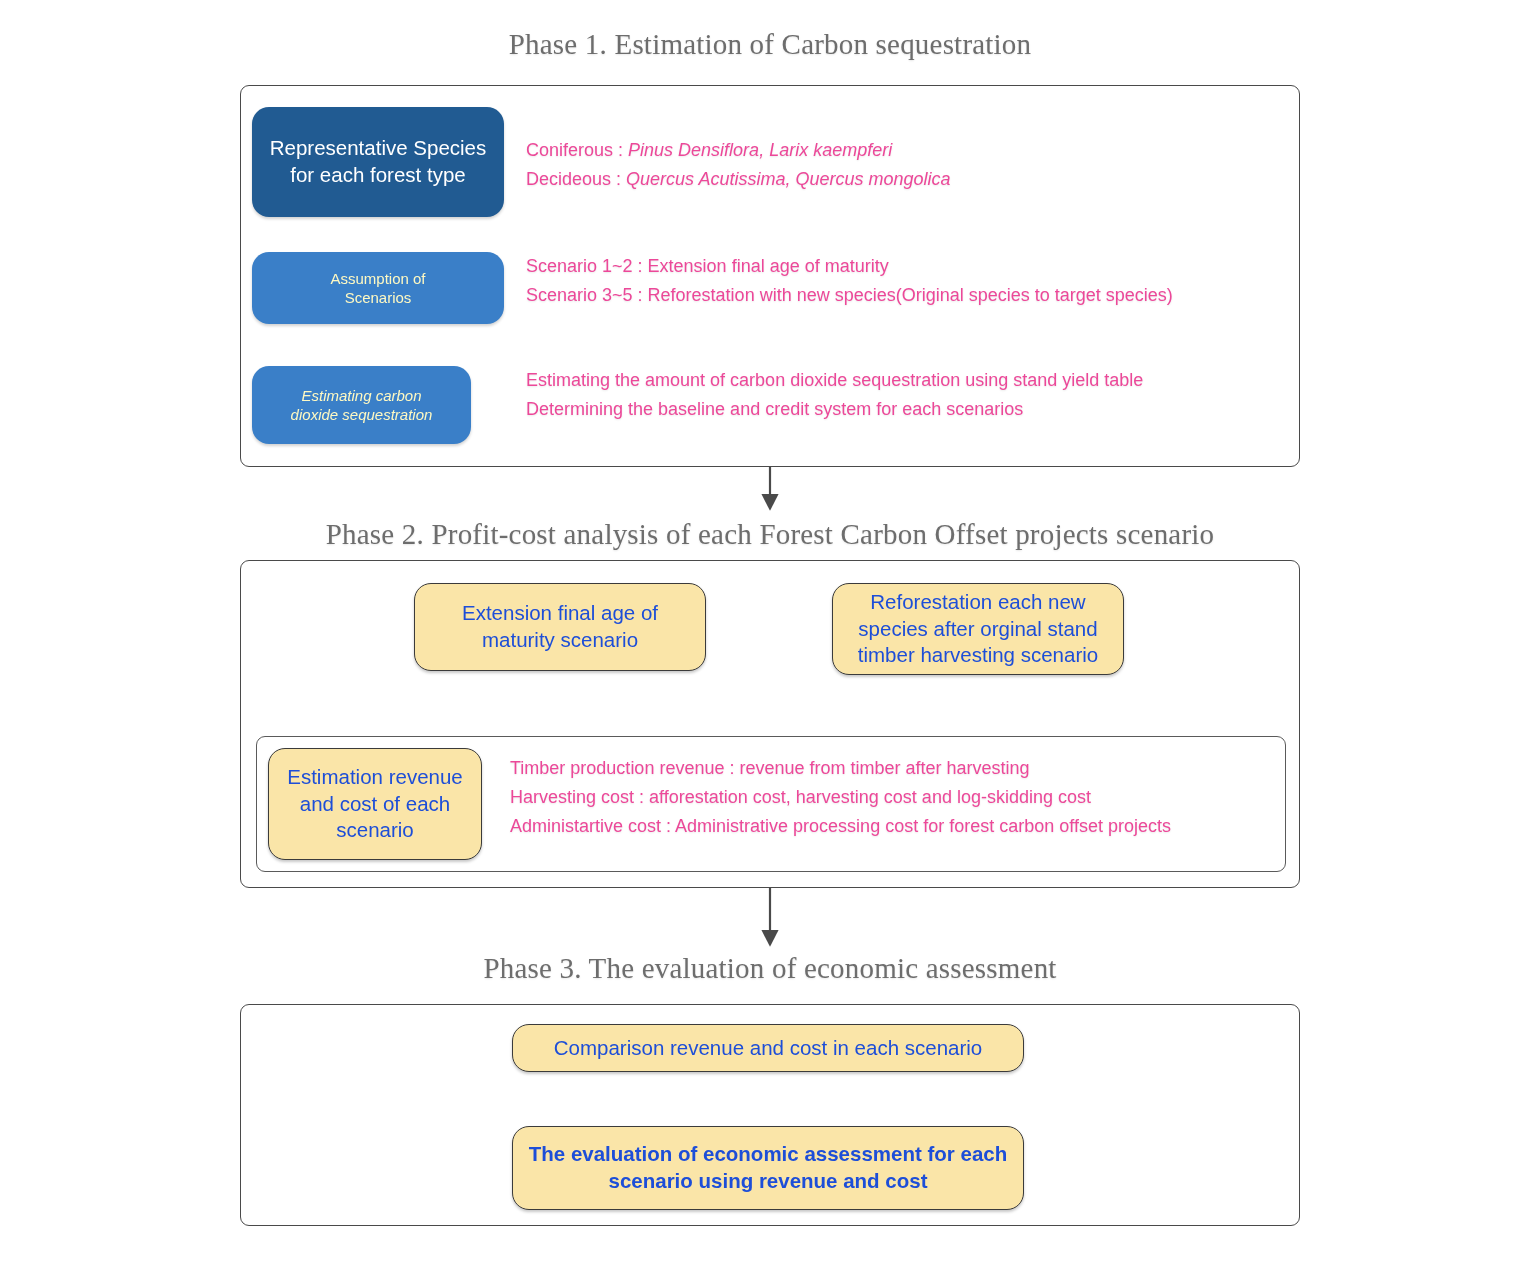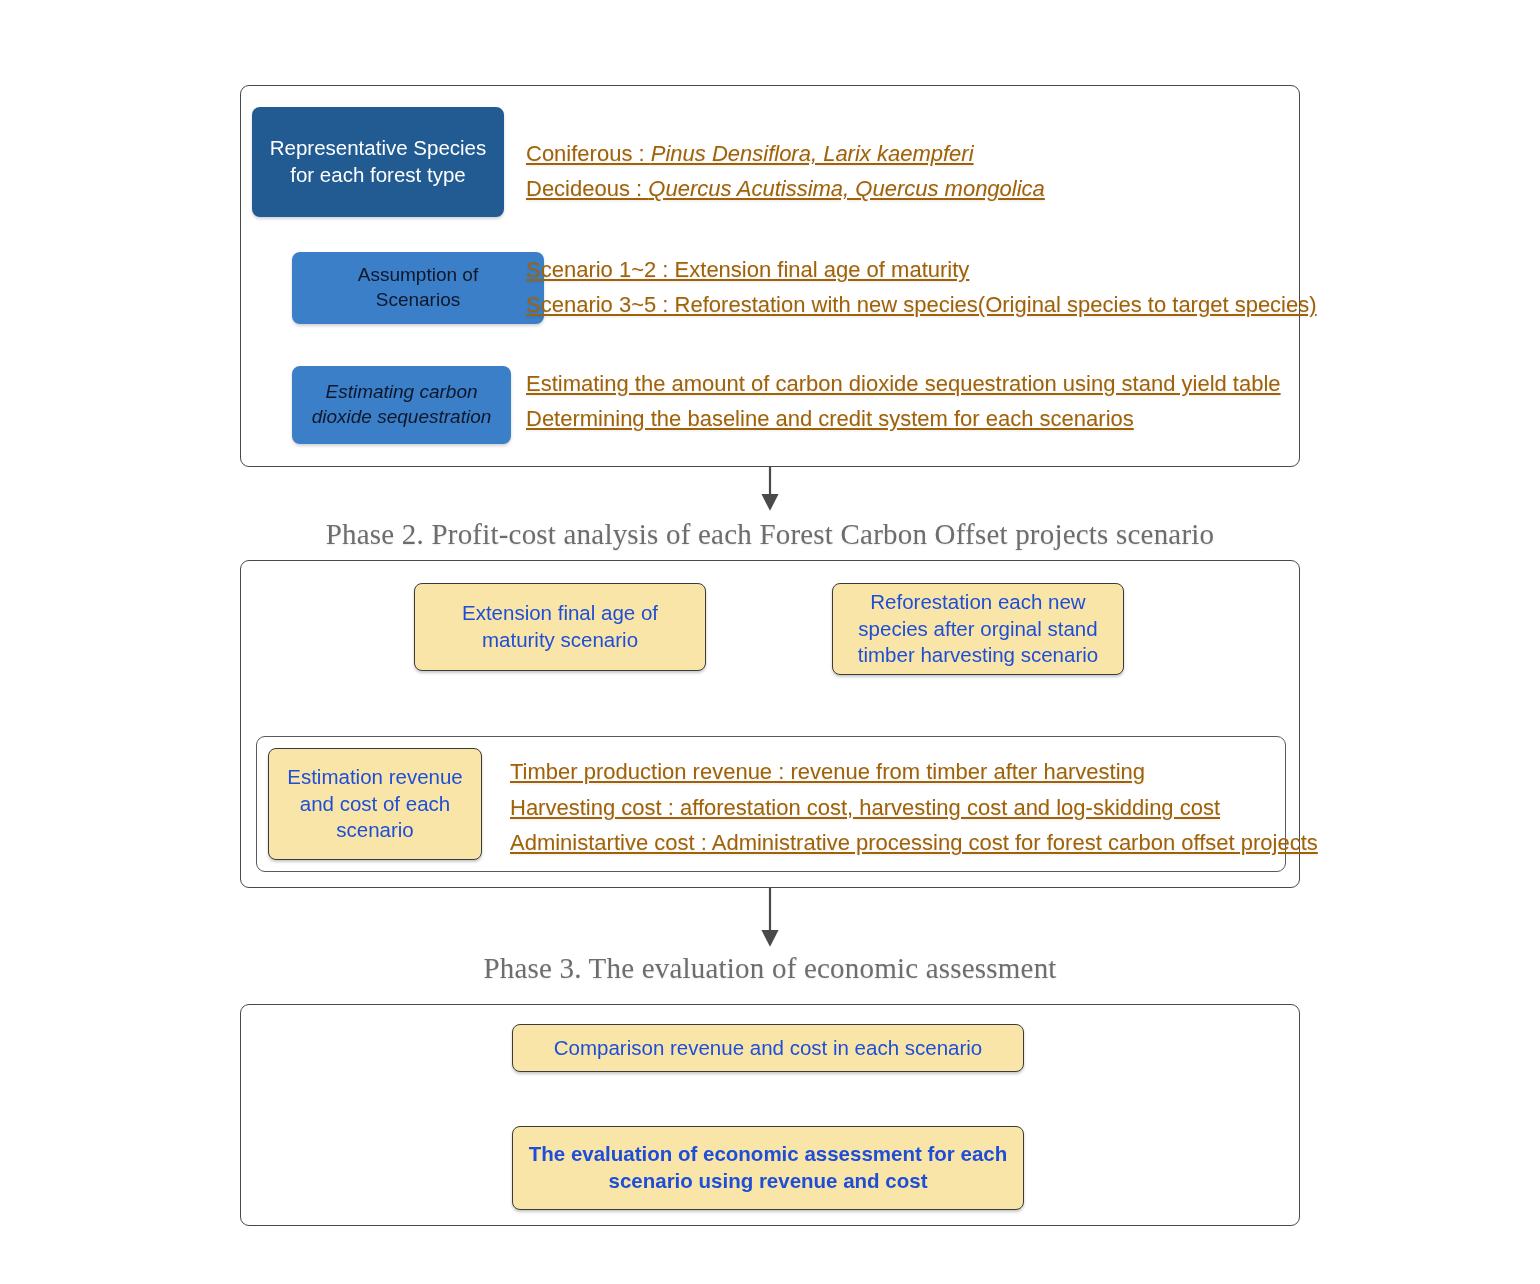--- a/index.html
+++ b/index.html
@@ -43,53 +43,51 @@
   }
 
   
   .box {
     position: absolute;
     box-sizing: border-box;
     display: flex;
     align-items: center;
     justify-content: center;
     text-align: center;
-    border-radius: 8px;
+    border-radius: 17px;
     line-height: 1.30;
   }
   .box-blue-dark {
     background: #215b92;
     color: #ffffff;
     font-size: 20.5px;
     box-shadow: 0 2px 3px rgba(0,0,0,0.18);
   }
   .box-blue {
     background: #3a7fc8;
-    color: #0f172a;
-    font-size: 19px;
+    color: #fef9c3;
+    font-size: 15px;
     box-shadow: 0 2px 3px rgba(0,0,0,0.18);
-    margin-left: 40px;
   }
   .box-yellow {
     background: #fae5a8;
     color: #1d4ed8;
     font-size: 20.5px;
     border: 1.6px solid #3b3b3b;
     box-shadow: 0 2px 3px rgba(0,0,0,0.22);
   }
 
   
   .textblock {
     position: absolute;
-    font-size: 22px;
-    color: #a16207;
+    font-size: 18px;
+    color: #ec4899;
     line-height: 1.60;
     white-space: nowrap;
     text-shadow: 0 1px 2px rgba(0,0,0,0.09);
-    text-decoration: underline;
   }
   .textblock .ital { font-style: italic; }
 
   
   .subpanel {
     position: absolute;
     background: #ffffff;
     border: 1.4px solid #5a5a5a;
     border-radius: 9px;
     box-sizing: border-box;
@@ -124,20 +122,21 @@
 
     <path d="M 560 672 L 560 686 Q 560 694 568 694 L 770 694" fill="none" stroke="#5a5a5a" stroke-width="2"></path>
     <path d="M 976 676 L 976 686 Q 976 694 968 694 L 770 694" fill="none" stroke="#5a5a5a" stroke-width="2"></path>
     <line x1="770" y1="690" x2="770" y2="728" stroke="#5a5a5a" stroke-width="2.2" marker-end="url(#arrowhead)"></line>
 
     <line x1="770" y1="888" x2="770" y2="938" stroke="#4a4a4a" stroke-width="2.2" marker-end="url(#arrowhead)"></line>
 
     <line x1="770" y1="1073" x2="770" y2="1124" stroke="#4a4a4a" stroke-width="2.2" marker-end="url(#arrowhead)"></line>
   </svg>
 
+  <div class="phase-title" style="left:240px; top:28px; width:1060px;">Phase 1. Estimation of Carbon sequestration</div>
 
   <div class="panel" style="left:240px; top:85px; width:1060px; height:382px;"></div>
 
   <div class="box box-blue-dark" style="left:252px; top:107px; width:252px; height:110px; white-space:pre-line;">Representative Species
 for each forest type</div>
 
   <div class="box box-blue" style="left:252px; top:252px; width:252px; height:72px; white-space:pre-line;">Assumption of
 Scenarios</div>
 
   <div class="box box-blue" style="left:252px; top:366px; width:219px; height:78px; white-space:pre-line;font-style:italic;">Estimating carbon

